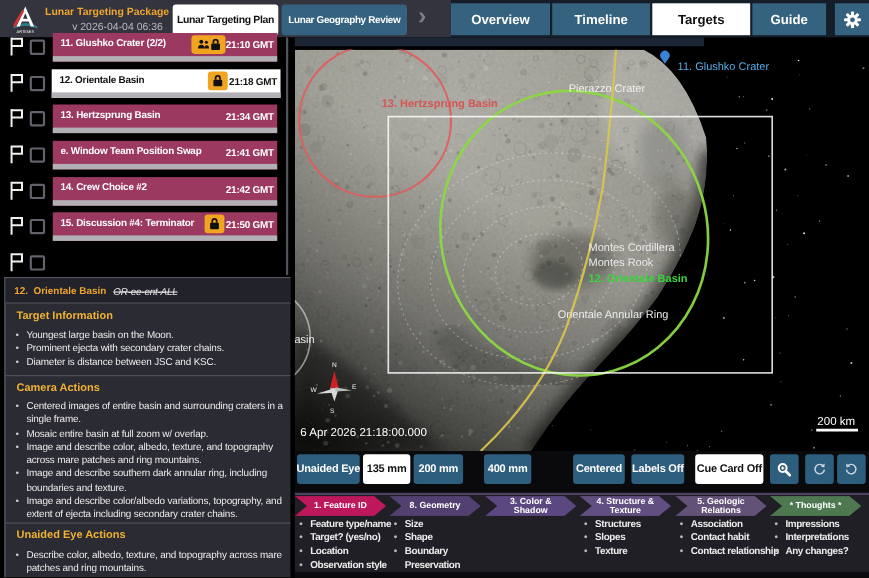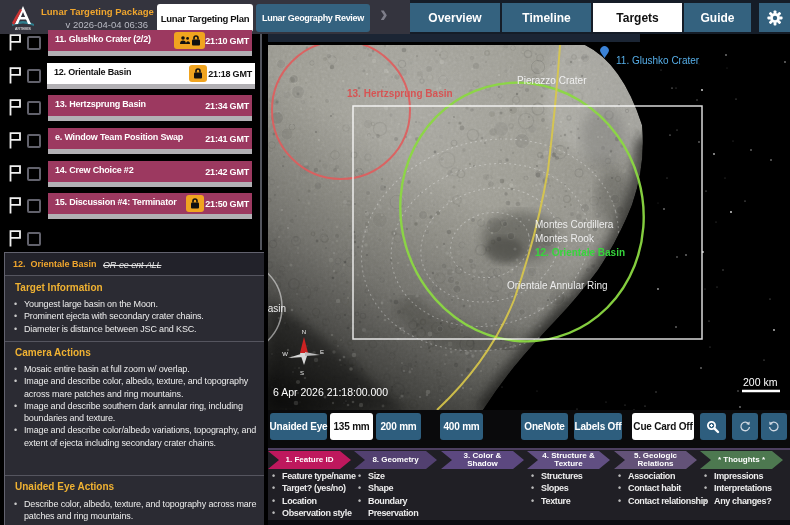--- a/index.html
+++ b/index.html
@@ -186,20 +186,21 @@
       </div>
   <div class="sechead" style="top:29px">Target Information</div>
   <div class="dul" style="top:45px">
     <div>Youngest large basin on the Moon.</div>
     <div>Prominent ejecta with secondary crater chains.</div>
     <div>Diameter is distance between JSC and KSC.</div>
   </div>
   <div class="dsep" style="top:88px"></div>
   <div class="sechead" style="top:94px">Camera Actions</div>
   <div class="dul" style="top:110px">
+    <div>Centered images of entire basin and surrounding craters in a single frame.</div>
     <div>Mosaic entire basin at full zoom w/ overlap.</div>
     <div>Image and describe color, albedo, texture, and topography across mare patches and ring mountains.</div>
     <div>Image and describe southern dark annular ring, including boundaries and texture.</div>
     <div>Image and describe color/albedo variations, topography, and extent of ejecta including secondary crater chains.</div>
   </div>
   <div class="dsep" style="top:222px"></div>
   <div class="sechead" style="top:228px">Unaided Eye Actions</div>
   <div class="dul" style="top:245px">
     <div>Describe color, albedo, texture, and topography across mare patches and ring mountains.</div>
   </div>
@@ -1285,21 +1286,21 @@
   <text x="475" y="341" font-size="10.5" fill="#fff">200 km</text>
   <line x1="474" y1="346" x2="512" y2="346" stroke="#fff" stroke-width="2.5"></line>
 </g>
 </svg>
 
 <div class="abs" id="ctrl"></div>
 <div class="abs cbtn" style="left:270px;width:57px">Unaided Eye</div>
 <div class="abs cbtn cwhite" style="left:330px;width:43px">135 mm</div>
 <div class="abs cbtn" style="left:376px;width:45px">200 mm</div>
 <div class="abs cbtn" style="left:440px;width:43px">400 mm</div>
-<div class="abs cbtn" style="left:521px;width:47px">OneNote</div>
+<div class="abs cbtn" style="left:521px;width:47px">Centered</div>
 <div class="abs cbtn" style="left:574px;width:48px">Labels Off</div>
 <div class="abs cbtn cwhite" style="left:632px;width:62px">Cue Card Off</div>
 <div class="abs cbtn cicon" style="left:700px;width:26px">
 <svg width="14" height="14" viewBox="0 0 14 14">
         <circle cx="5.5" cy="5.5" r="3.6" fill="none" stroke="#fff" stroke-width="1.8"></circle>
         <line x1="8.4" y1="8.4" x2="12" y2="12" stroke="#fff" stroke-width="2.4" stroke-linecap="round"></line>
         <line x1="4" y1="5.5" x2="7" y2="5.5" stroke="#fff" stroke-width="1.1"></line>
         <line x1="5.5" y1="4" x2="5.5" y2="7" stroke="#fff" stroke-width="1.1"></line>
       </svg>
 </div>

